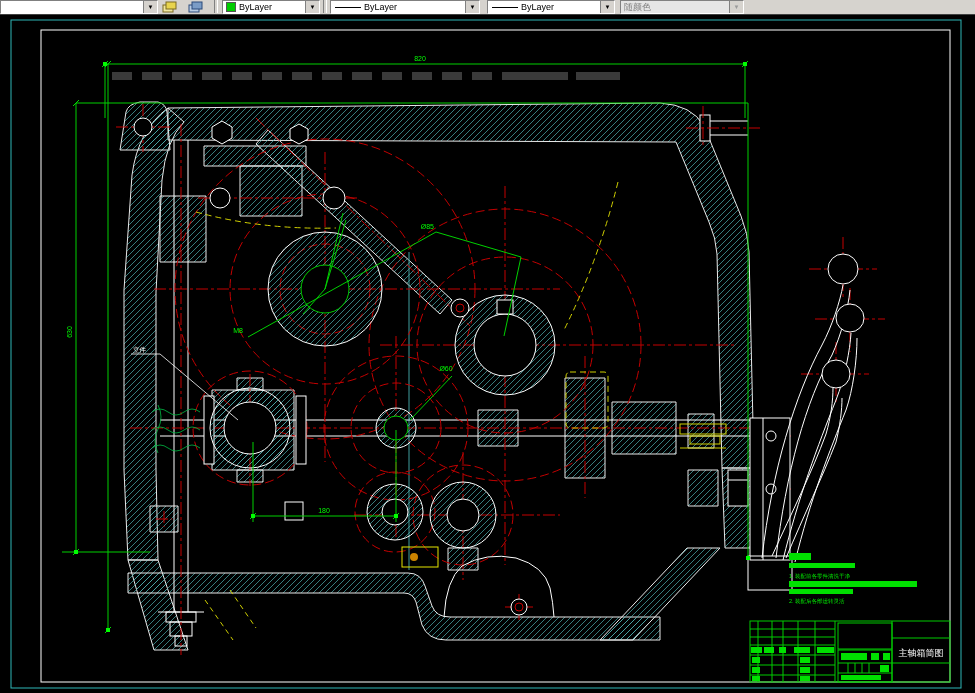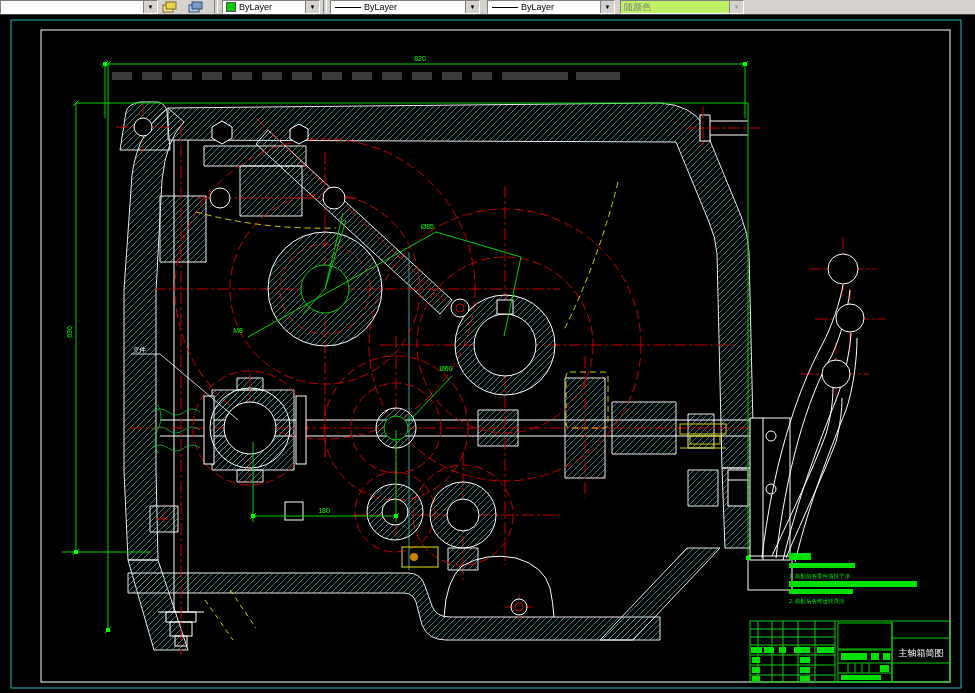--- a/index.html
+++ b/index.html
@@ -6,21 +6,21 @@
             font-family:"Liberation Sans",sans-serif;}
   .stage{position:relative;width:975px;height:693px;background:#000;}
   
   .toolbar{position:absolute;left:0;top:0;width:975px;height:14px;background:#d6d3ce;
            border-bottom:1px solid #404040;z-index:5;padding-left:11px;}
   .combo{position:absolute;top:0;height:12px;background:#fff;border:1px solid;
          border-color:#808080 #fff #fff #808080;display:flex;align-items:center;font-size:9px;color:#000;}
   .combo .val{flex:1;padding-left:3px;white-space:nowrap;overflow:hidden;}
   .combo .cbtn{width:13px;height:12px;background:#d6d3ce;border-left:1px solid #808080;
                display:flex;align-items:center;justify-content:center;font-size:6px;color:#000;}
-  .combo.disabled{background:#bef264;color:#808080;}
+  .combo.disabled{background:#e5e5e5;color:#808080;}
   .combo.disabled .cbtn{color:#9a9a9a;}
   .swatch{width:8px;height:8px;margin-left:3px;background:#00cc00;border:1px solid #555;}
   .lineglyph{width:26px;height:1px;background:#000;margin-left:4px;}
   .arrowstub{position:absolute;top:0;height:12px;background:#fff;border:1px solid;
              border-color:#808080 #fff #fff #808080;display:flex;align-items:center;justify-content:flex-end;}
   .arrowstub .cbtn{width:13px;height:12px;background:#d6d3ce;border-left:1px solid #808080;
                    display:flex;align-items:center;justify-content:center;font-size:6px;}
   .tb-icon{position:absolute;top:0;width:20px;height:13px;display:flex;align-items:center;justify-content:center;}
   .sep{position:absolute;top:0;width:2px;height:13px;border-left:1px solid #808080;border-right:1px solid #fff;}
   svg text{font-family:"Liberation Sans",sans-serif;}

